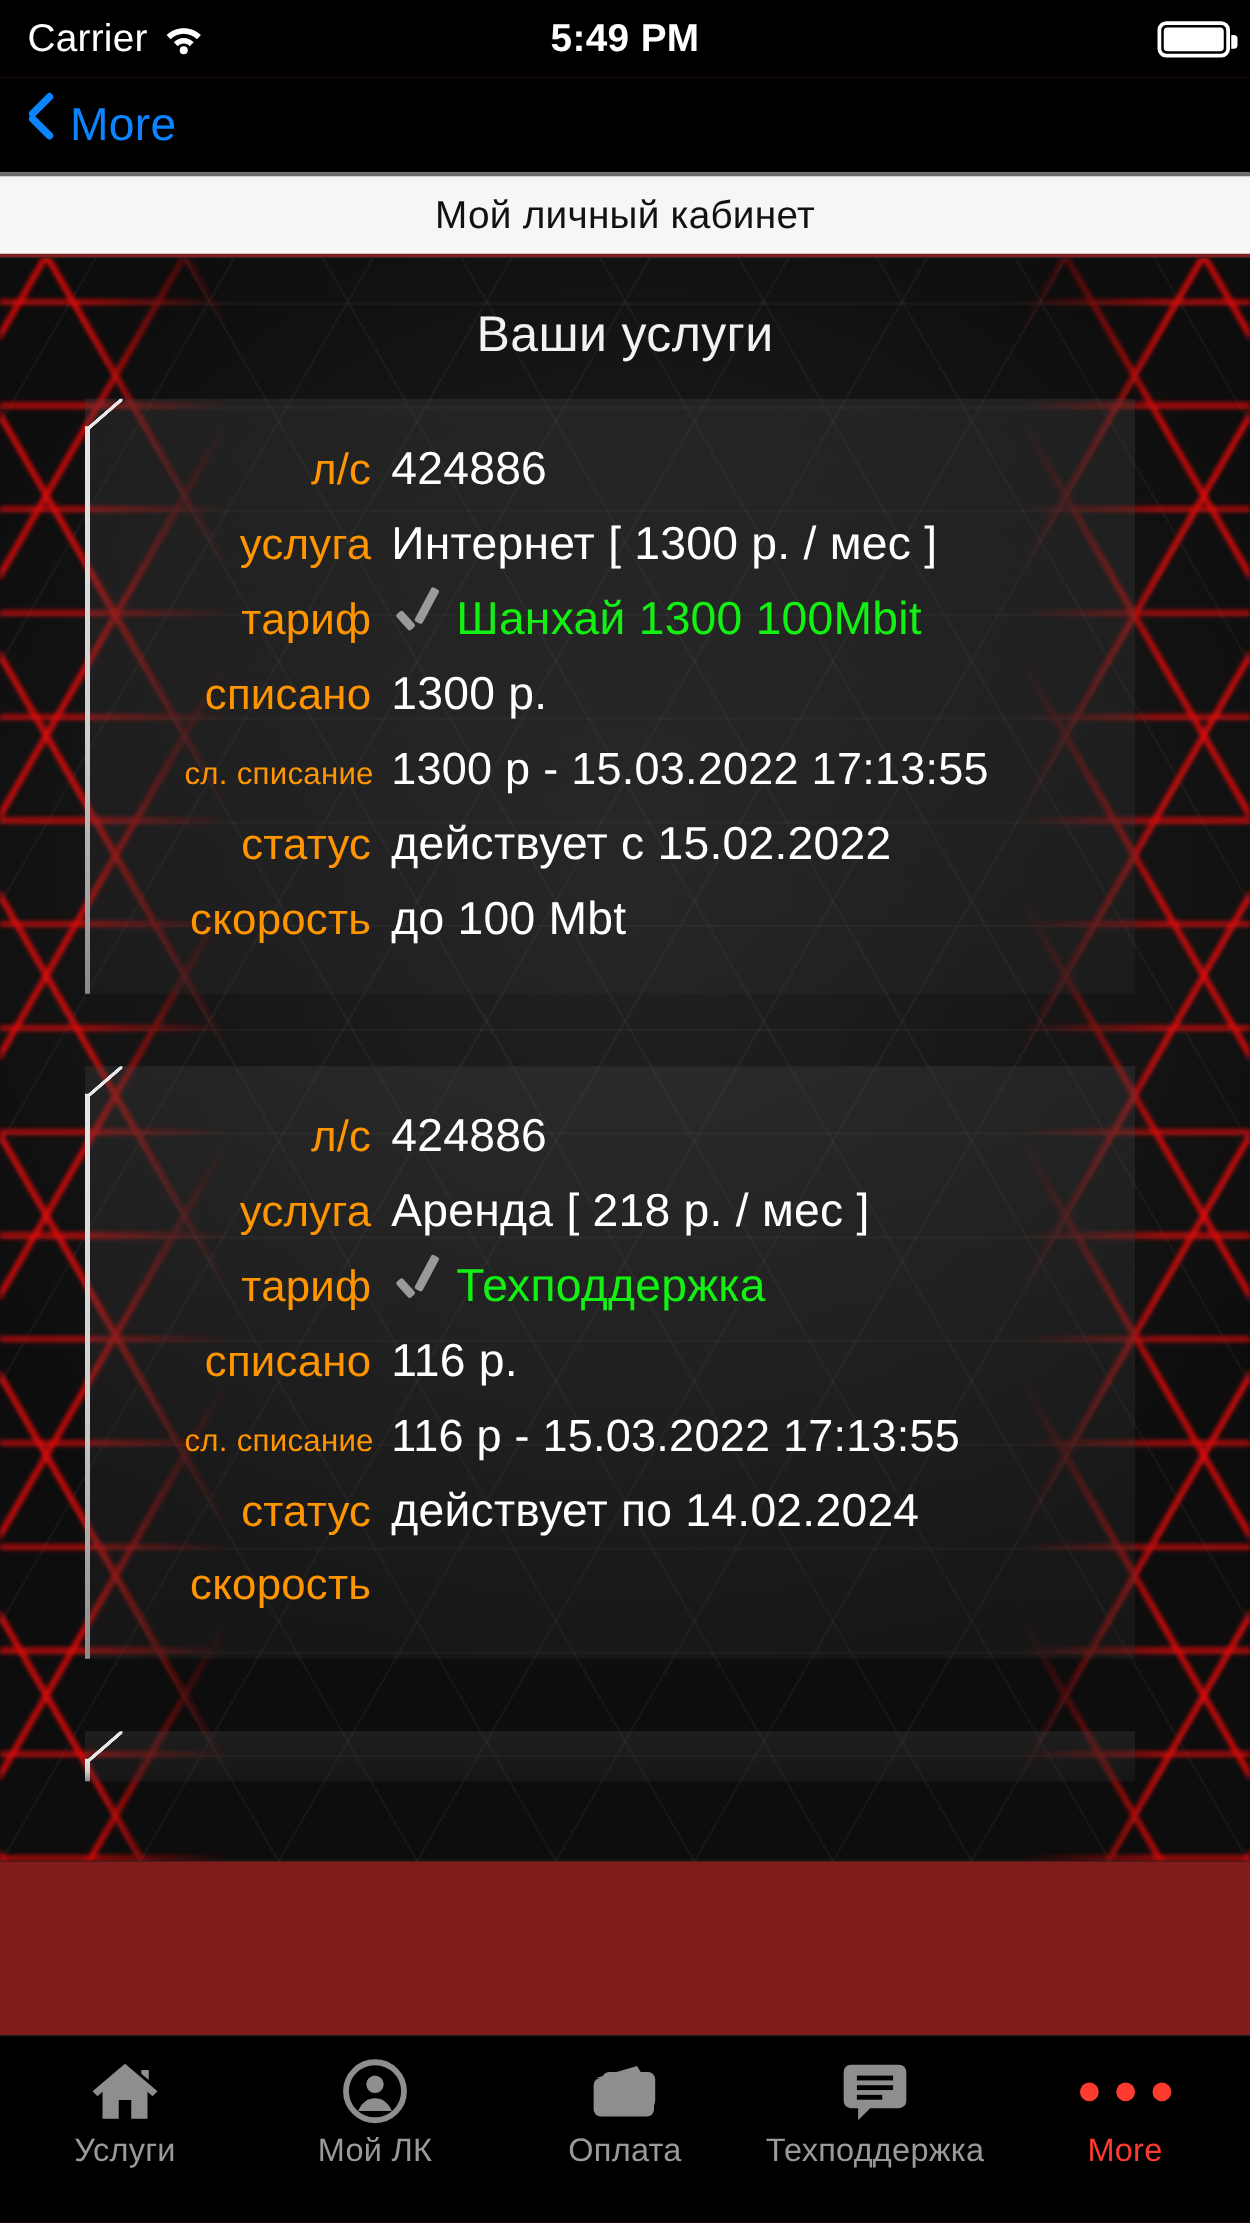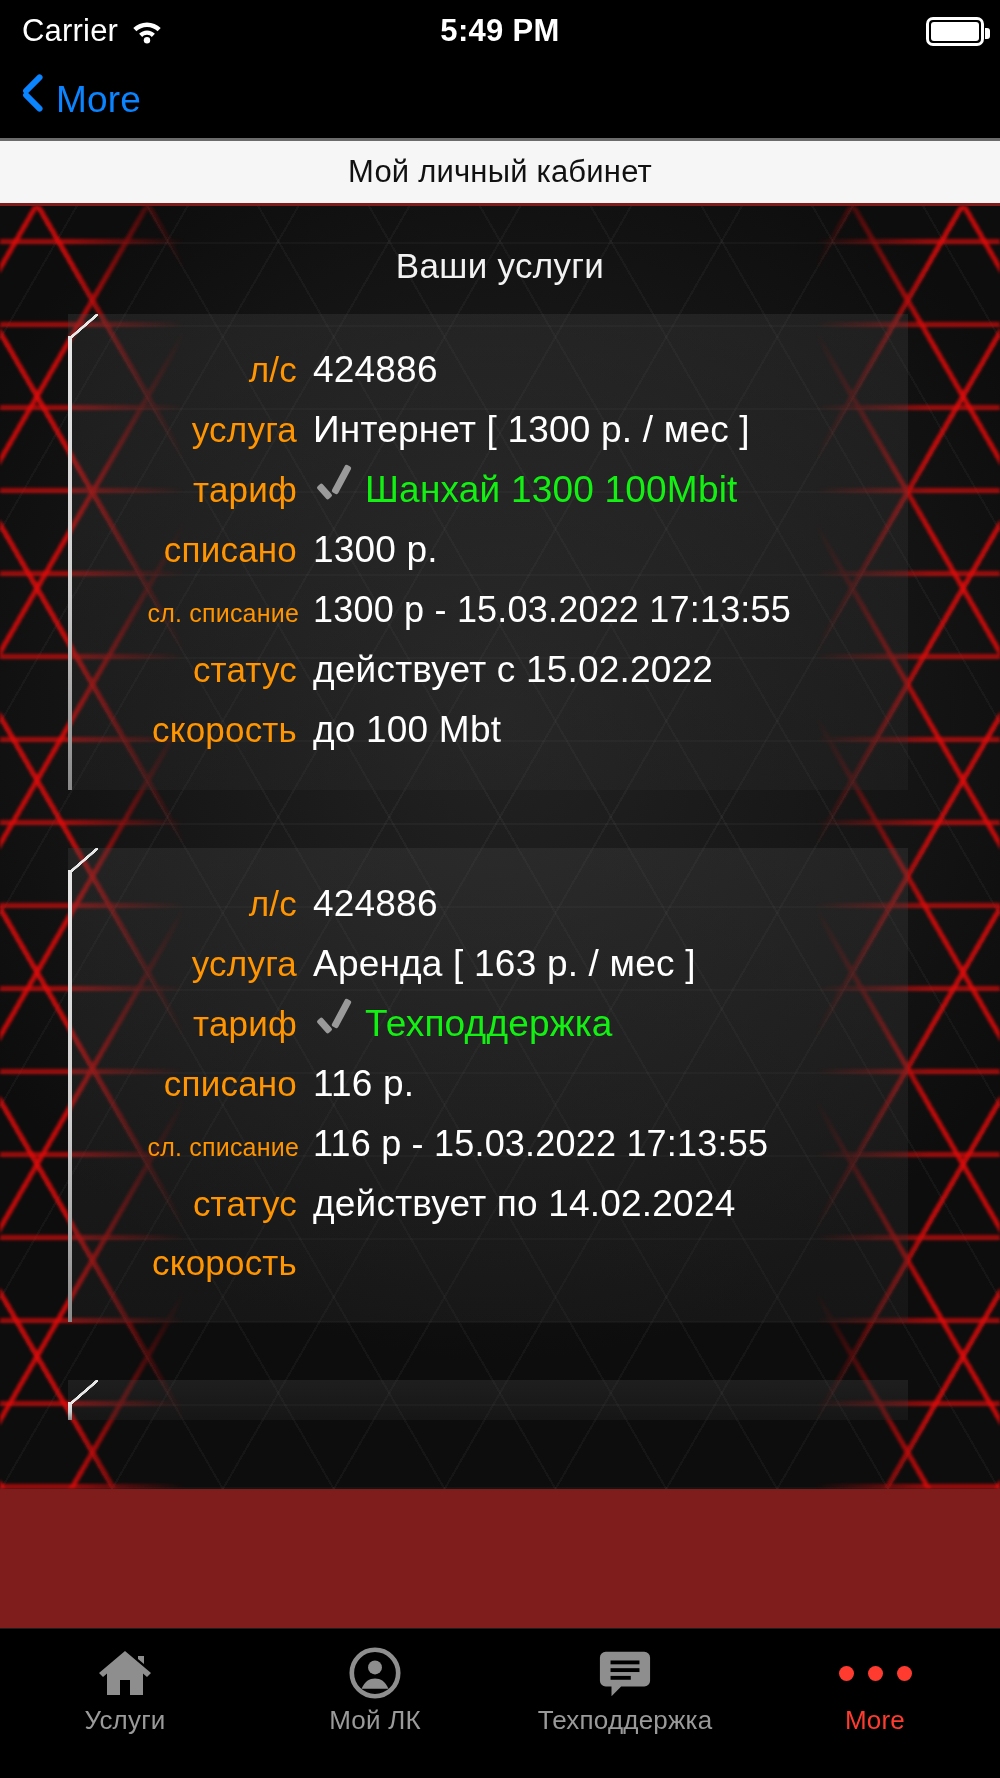--- a/index.html
+++ b/index.html
@@ -88,21 +88,21 @@
     opacity: 0.95;
   }
   .hexred.left  { left: 0;  -webkit-mask-image: linear-gradient(to right, #000 0%, #000 38%, transparent 100%);
                             mask-image: linear-gradient(to right, #000 0%, #000 38%, transparent 100%); }
   .hexred.right { right: 0; -webkit-mask-image: linear-gradient(to left, #000 0%, #000 38%, transparent 100%);
                             mask-image: linear-gradient(to left, #000 0%, #000 38%, transparent 100%); }
 
   .content-inner { position: relative; z-index: 3; }
 
   .section-title {
-    text-align: center; color: #f2f2f2; font-size: 35px;
+    text-align: center; color: #f2f2f2; font-size: 40px;
     padding-top: 40px; padding-bottom: 28px; letter-spacing: 0.3px;
   }
 
   
   .card {
     position: relative;
     margin: 0 92px 0 68px;
     padding: 26px 0 30px 0;
     background: linear-gradient(to bottom, rgba(70,70,70,0.30), rgba(48,48,48,0.26));
   }
@@ -240,21 +240,21 @@
         <div class="card-edge">
           <span class="bevel"></span>
             <span class="vline"></span>
         </div>
         <div class="row">
           <span class="lbl">л/с</span>
           <span class="val">424886</span>
         </div>
         <div class="row">
           <span class="lbl">услуга</span>
-          <span class="val">Аренда [ 163 р. / мес ]</span>
+          <span class="val">Аренда [ 218 р. / мес ]</span>
         </div>
         <div class="row">
           <span class="lbl">тариф</span>
           <span class="val green"><span class="check"></span><span>Техподдержка</span></span>
         </div>
         <div class="row">
           <span class="lbl">списано</span>
           <span class="val">116 р.</span>
         </div>
         <div class="row small">
@@ -295,20 +295,30 @@
       <span class="tab-icon">
         <svg viewBox="0 0 56 56" width="52" height="52" aria-hidden="true">
           <circle cx="28" cy="28" r="25" fill="none" stroke="#8e8e8e" stroke-width="5"></circle>
           <circle cx="28" cy="22" r="7.5" fill="#8e8e8e"></circle>
           <path d="M13.5 45 C17 37 22 34 28 34 C34 34 39 37 42.5 45 Z" fill="#8e8e8e"></path>
         </svg>
       </span>
       <span class="tab-label">Мой ЛК</span>
     </div>
 
+    <div class="tab">
+      <span class="tab-icon">
+        <svg viewBox="0 0 60 50" width="58" height="50" aria-hidden="true">
+          <path d="M6 14 L40 4 L46 14 Z" fill="#8e8e8e"></path>
+          <rect x="4" y="14" width="50" height="32" rx="6" fill="#8e8e8e"></rect>
+          <rect x="11" y="9" width="44" height="30" rx="6" fill="#8e8e8e"></rect>
+        </svg>
+      </span>
+      <span class="tab-label">Оплата</span>
+    </div>
 
     <div class="tab">
       <span class="tab-icon">
         <svg viewBox="0 0 56 52" width="54" height="52" aria-hidden="true">
           <path d="M8 4 h40 a6 6 0 0 1 6 6 v24 a6 6 0 0 1 -6 6 h-24 l-10 10 v-10 h-6 a6 6 0 0 1 -6 -6 v-24 a6 6 0 0 1 6 -6 z" fill="#8e8e8e"></path>
           <rect x="13" y="13" width="30" height="4" fill="#000"></rect>
           <rect x="13" y="21" width="30" height="4" fill="#000"></rect>
           <rect x="13" y="29" width="21" height="4" fill="#000"></rect>
         </svg>
       </span>

